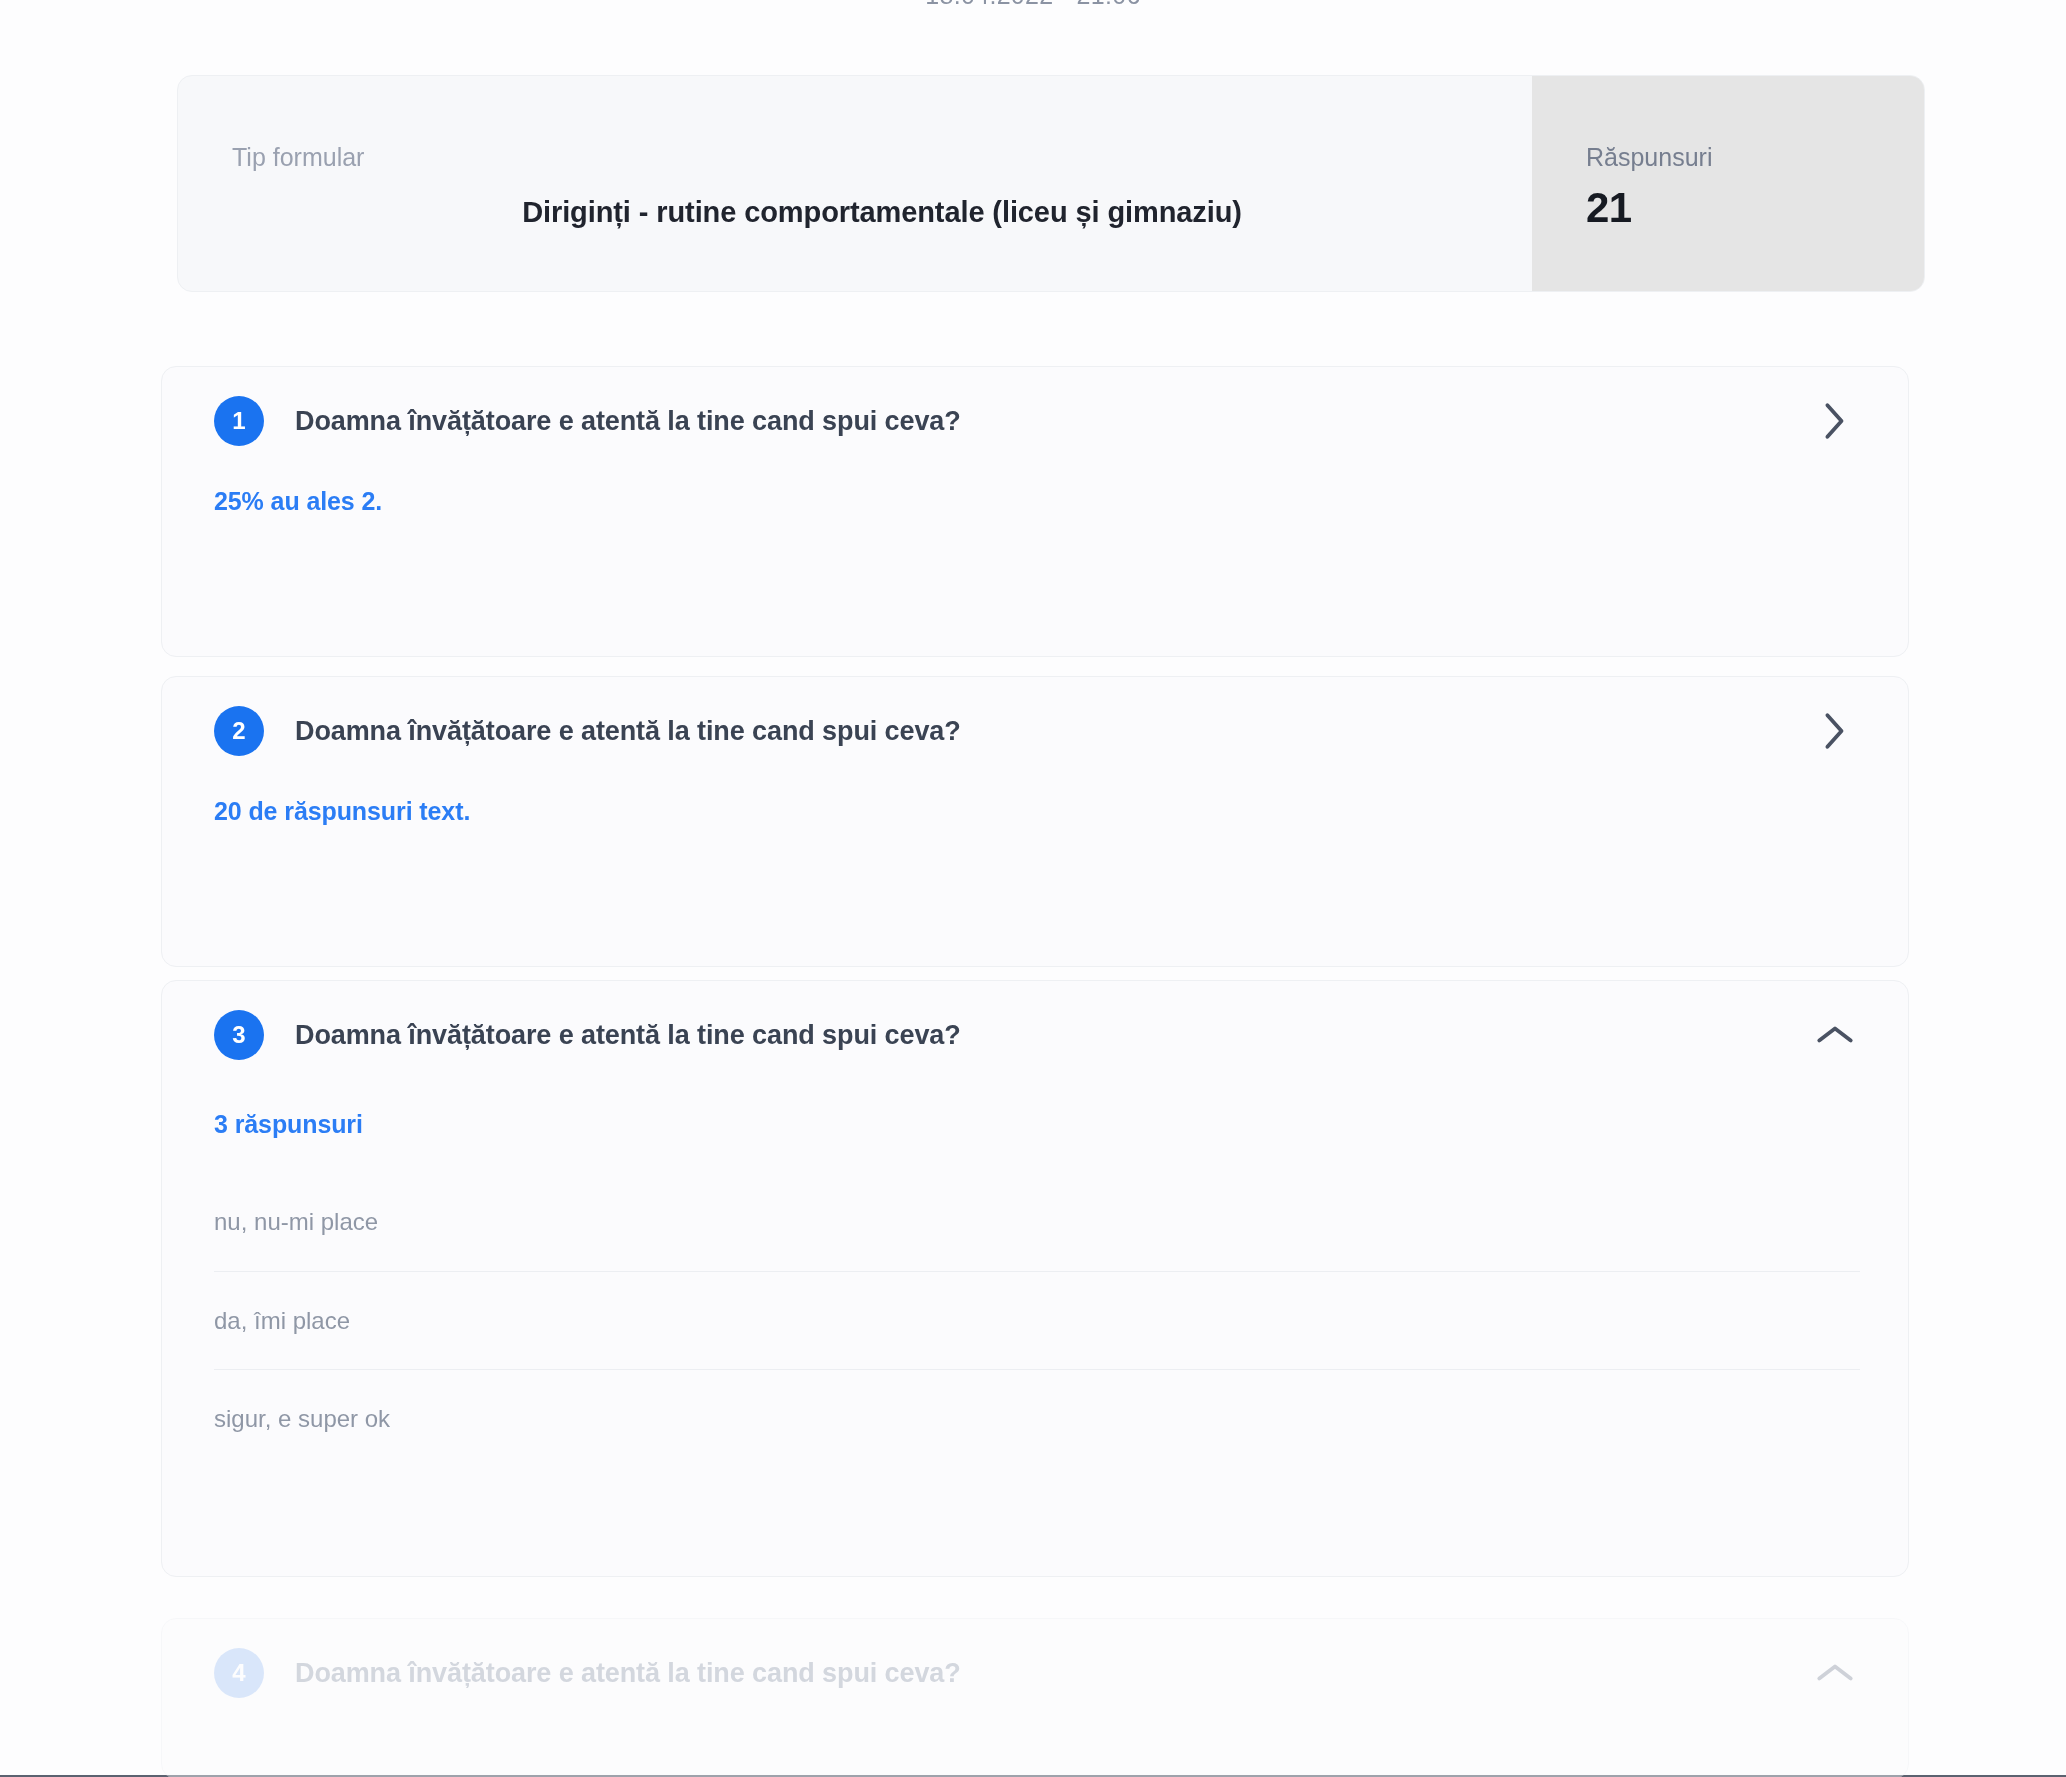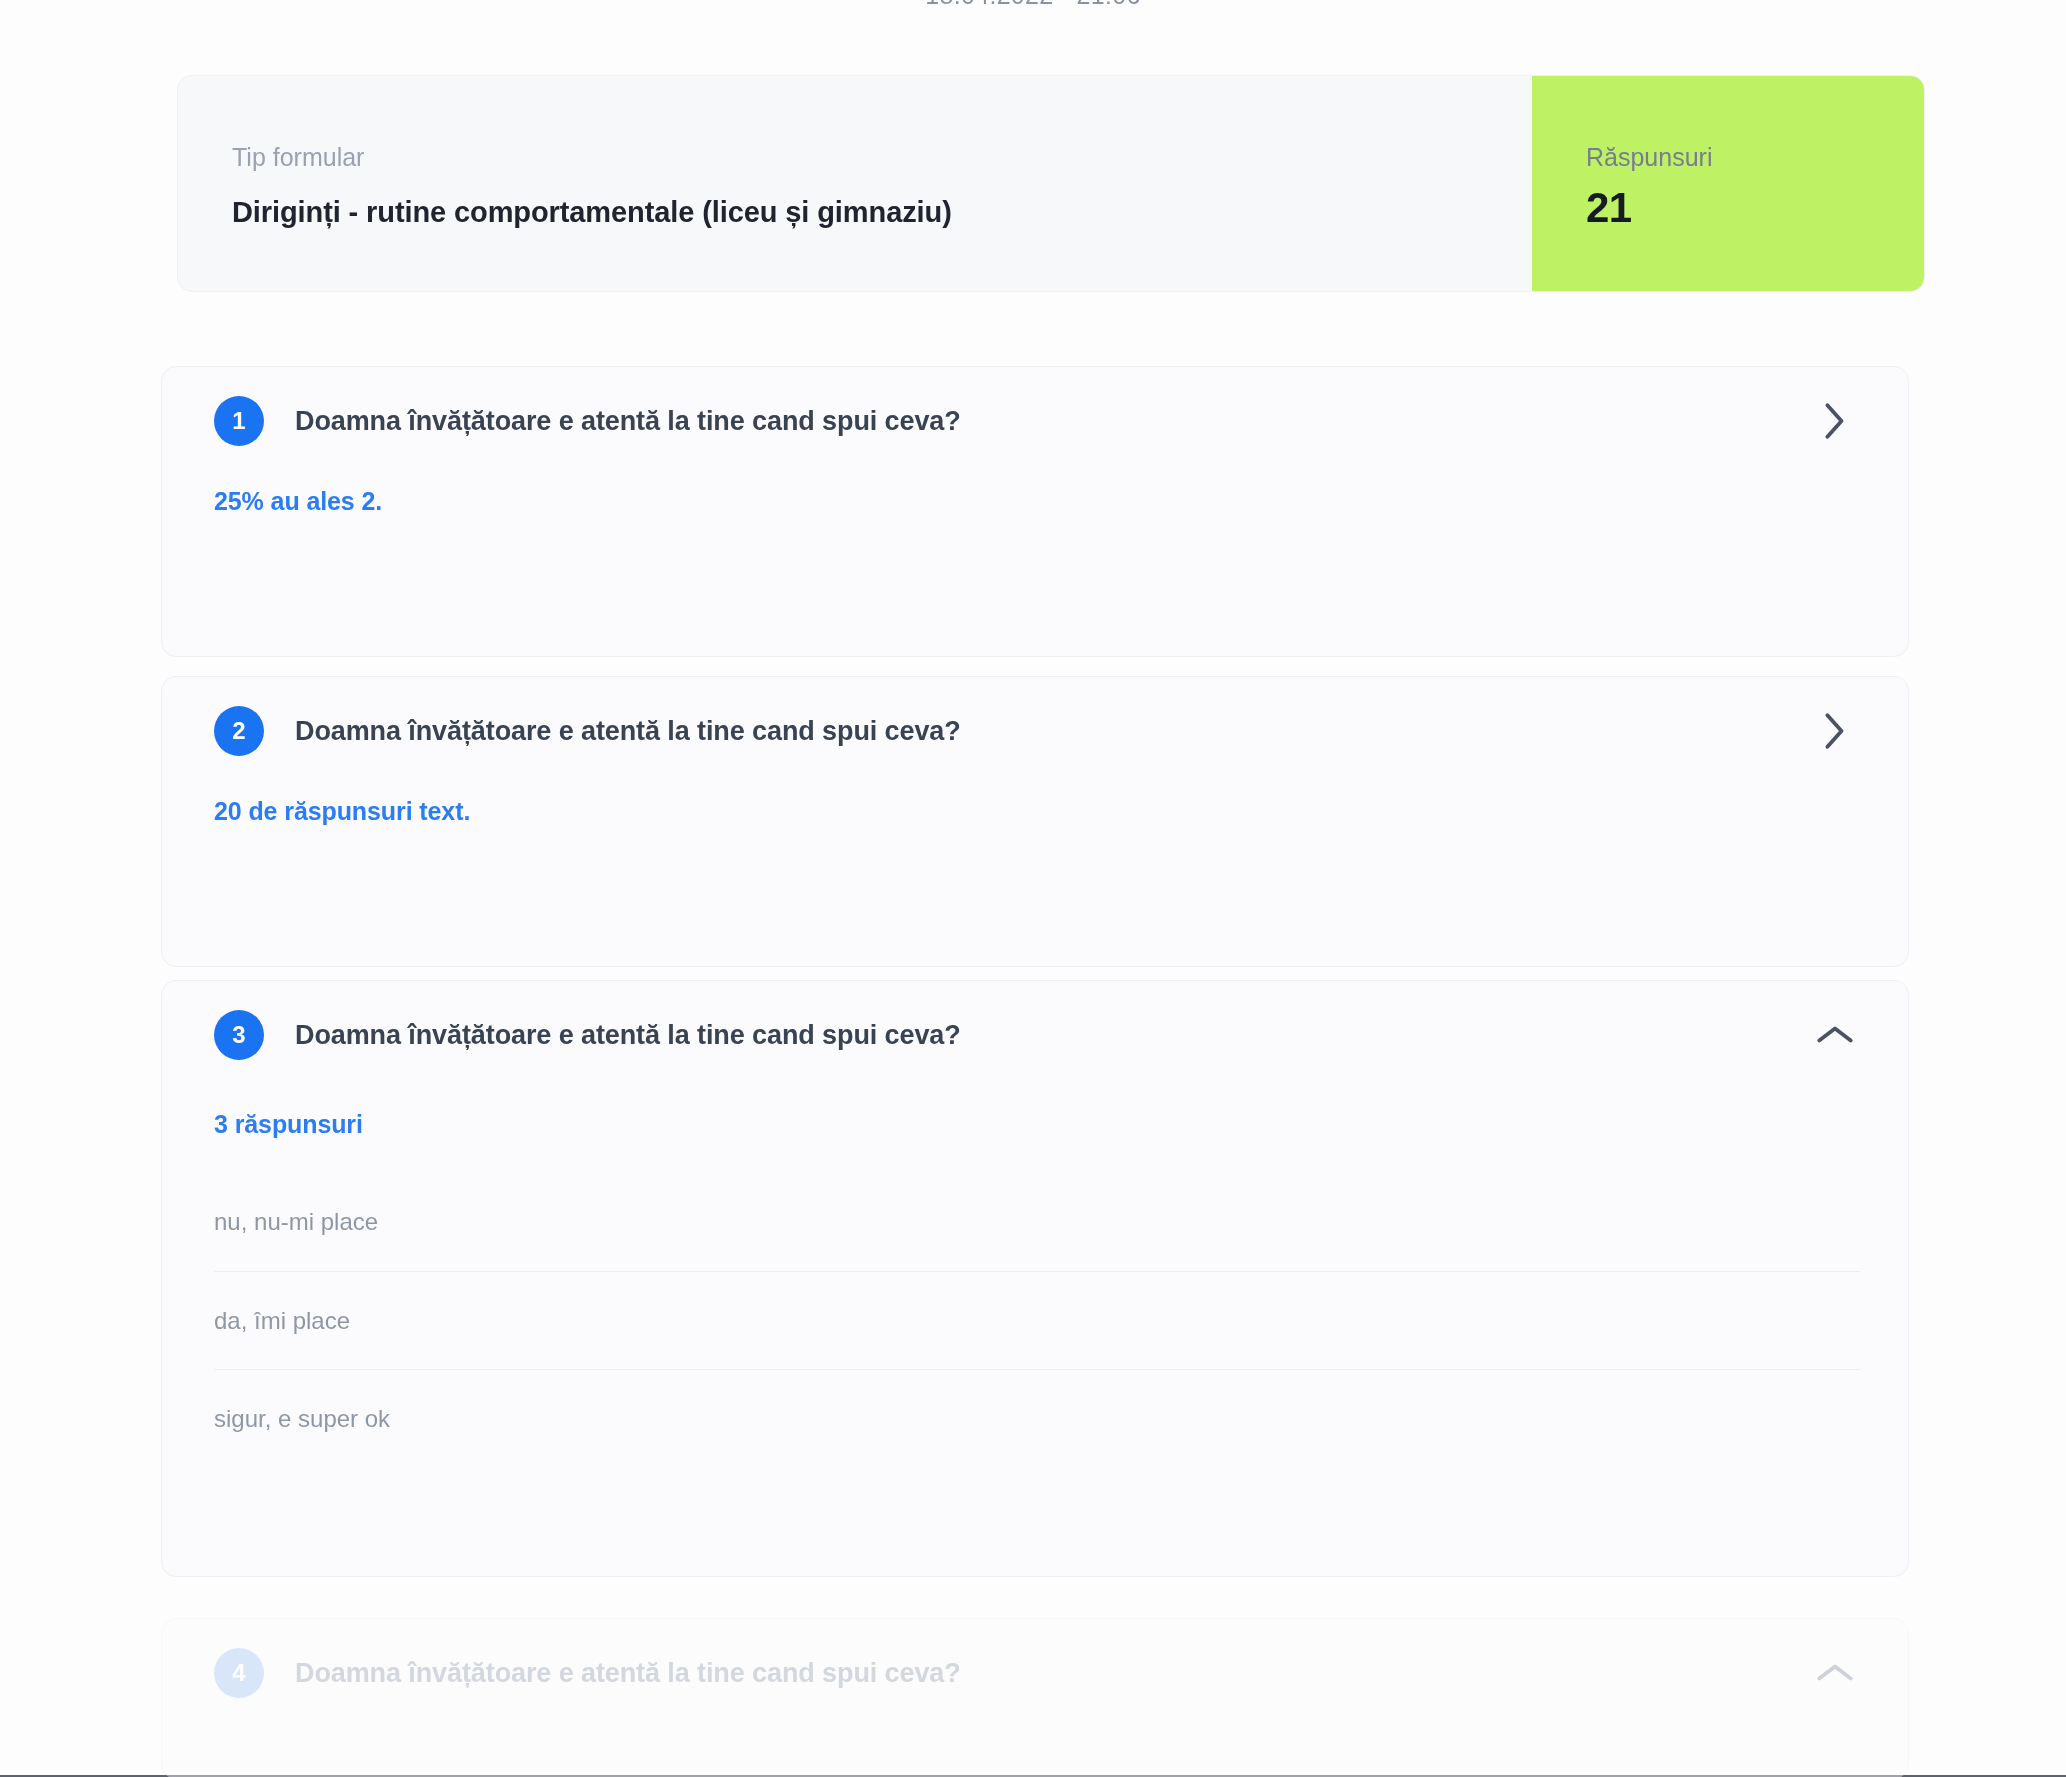--- a/index.html
+++ b/index.html
@@ -63,25 +63,26 @@
     color: #9aa1b0;
     font-weight: 400;
     line-height: 1.2;
   }
   .summary-value {
     margin-top: 24px;
     font-size: 29px;
     color: #20242e;
     font-weight: 700;
     letter-spacing: -0.1px;
+    text-align: center;
   }
   .summary-right {
     width: 392px;
     flex: 0 0 392px;
-    background: #bef264;
+    background: #e5e5e5;
     padding: 66px 0 0 54px;
   }
   .summary-right .summary-label { color: #767e8f; }
   .count-value {
     margin-top: 15px;
     font-size: 42px;
     color: #161a22;
     font-weight: 700;
     letter-spacing: -0.5px;
     line-height: 1;

